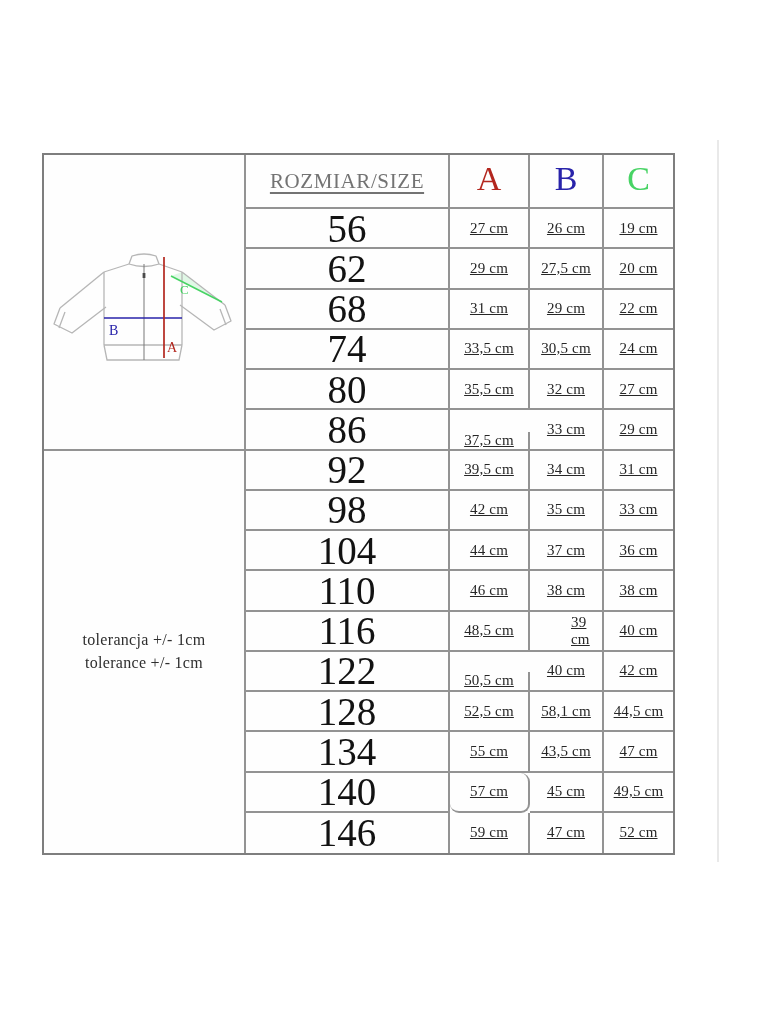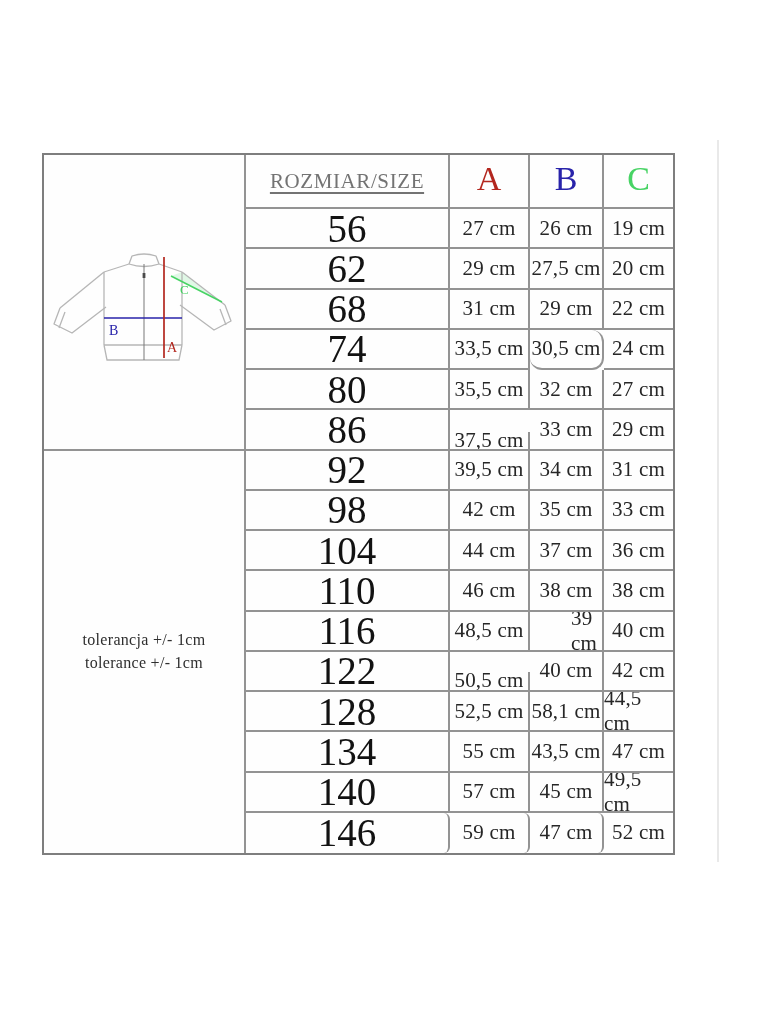--- a/index.html
+++ b/index.html
@@ -39,21 +39,21 @@
   .cell {
     box-sizing: border-box;
     display: flex;
     align-items: center;
     justify-content: center;
     border-right: 2px solid #939393;
     border-bottom: 2px solid #939393;
     overflow: hidden;
   }
   .last-col { border-right: none; }
-  .last-row { border-bottom: none; border-radius: 6px; }
+  .last-row { border-bottom: none; }
 
   .cell-illustration {
     grid-column: 1;
     grid-row: 1 / 8;
     flex-direction: column;
     justify-content: flex-start;
     padding-top: 97px;
   }
   .cell-tolerance {
     grid-column: 1;
@@ -85,23 +85,24 @@
   .header-b { grid-column: 4; color: #2823aa; }
   .header-c { grid-column: 5; color: #47d364; }
 
   .size-cell {
     grid-column: 2;
     font-size: 39px;
     line-height: 1;
     color: #121212;
   }
   .cm-cell {
-    font-size: 21px;
+    font-size: 15px;
     color: #262626;
     letter-spacing: 0.2px;
+    text-decoration: underline;
   }
   svg text {
     font-family: "Liberation Serif", serif;
   }
 </style>
 </head>
 <body>
 
 <div class="page-edge"></div>
 
@@ -164,21 +165,21 @@
     <div class="cell size-cell" style="grid-area: 3 / 2;">62</div>
     <div class="cell cm-cell" style="grid-area: 3 / 3;">29 cm</div>
     <div class="cell cm-cell" style="grid-area: 3 / 4;">27,5 cm</div>
     <div class="cell cm-cell last-col" style="grid-area: 3 / 5;">20 cm</div>
     <div class="cell size-cell" style="grid-area: 4 / 2;">68</div>
     <div class="cell cm-cell" style="grid-area: 4 / 3;">31 cm</div>
     <div class="cell cm-cell" style="grid-area: 4 / 4;">29 cm</div>
     <div class="cell cm-cell last-col" style="grid-area: 4 / 5;">22 cm</div>
     <div class="cell size-cell" style="grid-area: 5 / 2;">74</div>
     <div class="cell cm-cell" style="grid-area: 5 / 3;">33,5 cm</div>
-    <div class="cell cm-cell" style="grid-area: 5 / 4; border-radius: 12px;">30,5 cm</div>
+    <div class="cell cm-cell" style="grid-area: 5 / 4;">30,5 cm</div>
     <div class="cell cm-cell last-col" style="grid-area: 5 / 5;">24 cm</div>
     <div class="cell size-cell" style="grid-area: 6 / 2;">80</div>
     <div class="cell cm-cell" style="grid-area: 6 / 3;">35,5 cm</div>
     <div class="cell cm-cell" style="grid-area: 6 / 4;">32 cm</div>
     <div class="cell cm-cell last-col" style="grid-area: 6 / 5;">27 cm</div>
     <div class="cell size-cell" style="grid-area: 7 / 2;">86</div>
     <div class="cell cm-cell" style="grid-area: 7 / 3; margin-top: 22px;">37,5 cm</div>
     <div class="cell cm-cell" style="grid-area: 7 / 4;">33 cm</div>
     <div class="cell cm-cell last-col" style="grid-area: 7 / 5;">29 cm</div>
     <div class="cell size-cell" style="grid-area: 8 / 2;">92</div>
@@ -207,20 +208,20 @@
     <div class="cell cm-cell last-col" style="grid-area: 13 / 5;">42 cm</div>
     <div class="cell size-cell" style="grid-area: 14 / 2;">128</div>
     <div class="cell cm-cell" style="grid-area: 14 / 3;">52,5 cm</div>
     <div class="cell cm-cell" style="grid-area: 14 / 4;">58,1 cm</div>
     <div class="cell cm-cell last-col" style="grid-area: 14 / 5;">44,5 cm</div>
     <div class="cell size-cell" style="grid-area: 15 / 2;">134</div>
     <div class="cell cm-cell" style="grid-area: 15 / 3;">55 cm</div>
     <div class="cell cm-cell" style="grid-area: 15 / 4;">43,5 cm</div>
     <div class="cell cm-cell last-col" style="grid-area: 15 / 5;">47 cm</div>
     <div class="cell size-cell" style="grid-area: 16 / 2;">140</div>
-    <div class="cell cm-cell" style="grid-area: 16 / 3;">57 cm</div>
+    <div class="cell cm-cell" style="grid-area: 16 / 3; border-radius: 9px;">57 cm</div>
     <div class="cell cm-cell" style="grid-area: 16 / 4;">45 cm</div>
     <div class="cell cm-cell last-col" style="grid-area: 16 / 5;">49,5 cm</div>
     <div class="cell size-cell last-row" style="grid-area: 17 / 2;">146</div>
     <div class="cell cm-cell last-row" style="grid-area: 17 / 3;">59 cm</div>
     <div class="cell cm-cell last-row" style="grid-area: 17 / 4;">47 cm</div>
     <div class="cell cm-cell last-col last-row" style="grid-area: 17 / 5;">52 cm</div>
   </div>
 
 </body></html>

